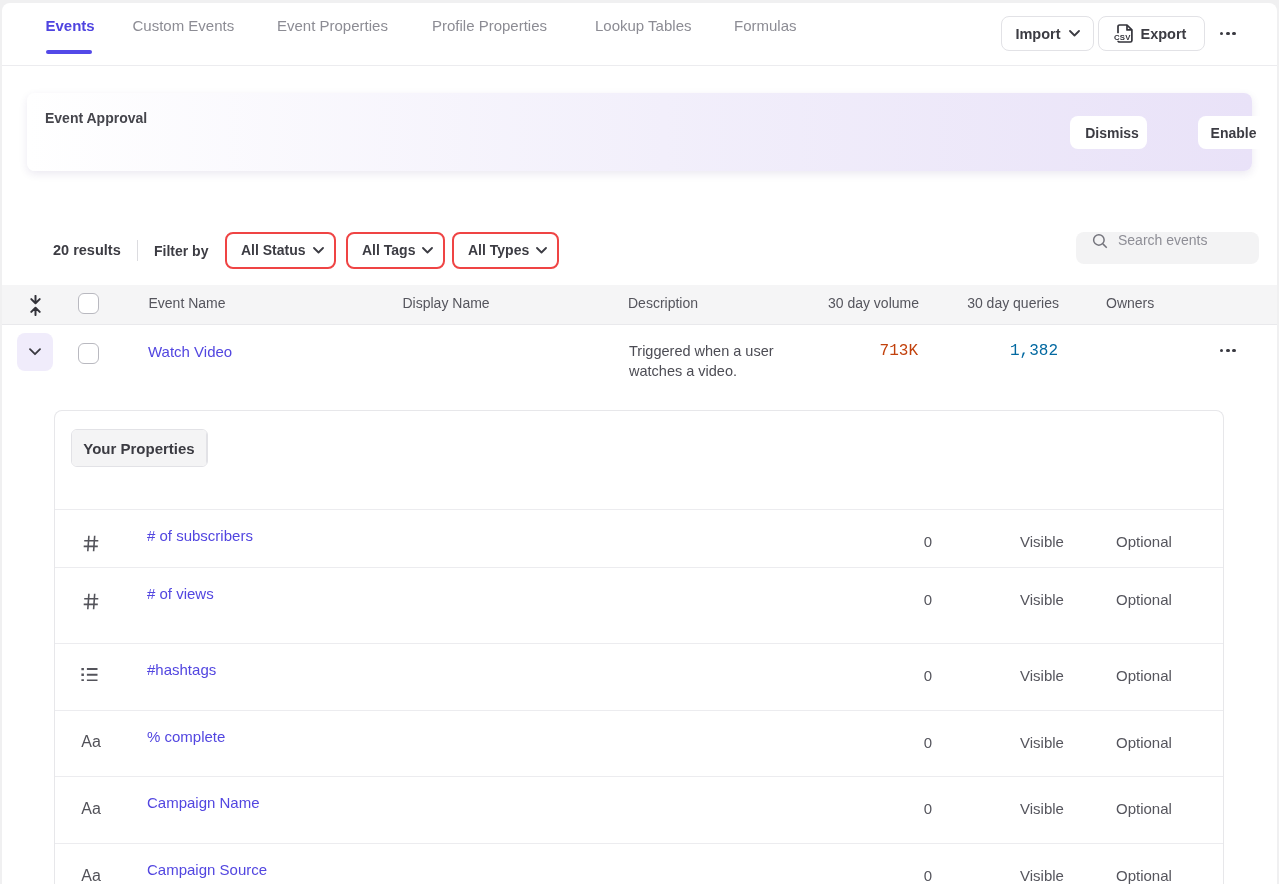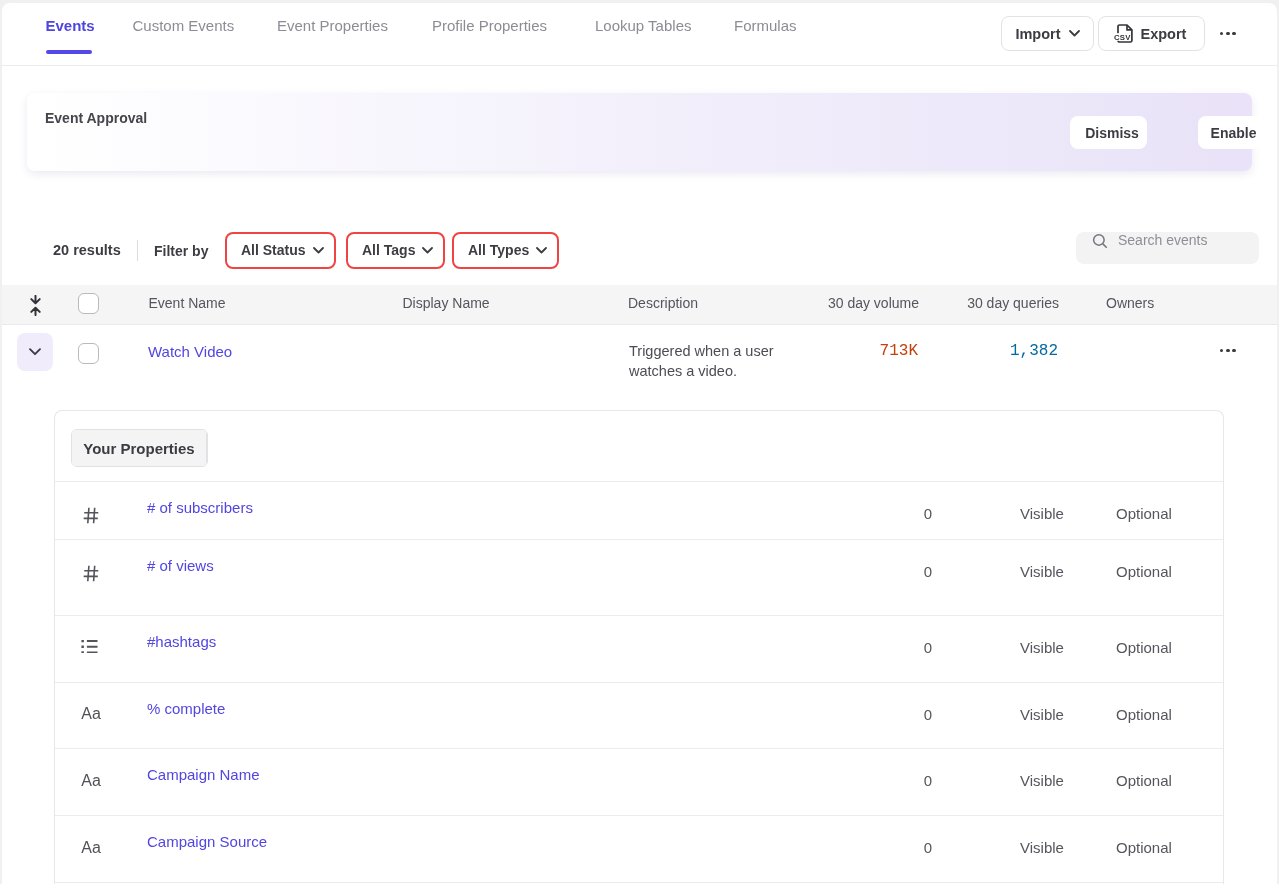--- a/index.html
+++ b/index.html
@@ -49,21 +49,21 @@
   .mono { font-family:"Liberation Mono", monospace; }
 
   
   .card { position:absolute; left:54px; top:410px; width:1170px; height:474px;
           background:#fff; border:1px solid #e7e7ea; border-bottom:none; border-radius:8px 8px 0 0; }
   .seg { position:absolute; left:16px; top:18px; height:38px; border:1px solid #e2e2e6; border-radius:6px;
          display:flex; overflow:hidden; }
   .seg div { display:flex; align-items:center; justify-content:center; font-size:15px; }
   .seg .on  { width:135px; background:#f4f4f5; color:#3b3b42; font-weight:700; border-right:1px solid #e2e2e6; }
   .seg .off { width:164px; background:#fff; color:#8e8e96; font-weight:400; }
-  .prow { position:absolute; left:0; width:1168px; height:67px; border-top:1px solid #ececef; }
+  .prow { position:absolute; left:0; width:1168px; height:67px; border-top:1px solid #ececef;margin-top:28px; }
   .pname { position:absolute; left:92px; top:17px; font-size:15px; color:#5246e0; line-height:18px; }
   .picon { position:absolute; left:17px; top:0; width:38px; height:67px; display:flex; align-items:center; justify-content:center;
            color:#4a4a52; }
   .pzero { position:absolute; left:857px; top:23px; width:20px; text-align:right; font-size:15px; color:#55555d; line-height:18px;}
   .pvis  { position:absolute; left:965px; top:23px; font-size:15px; color:#55555d; line-height:18px;}
   .popt  { position:absolute; left:1061px; top:23px; font-size:15px; color:#55555d; line-height:18px;}
   .aaicon { font-size:16px; font-weight:500; color:#515158; position:relative; top:-2px; }
 </style>
 </head>
 <body>

